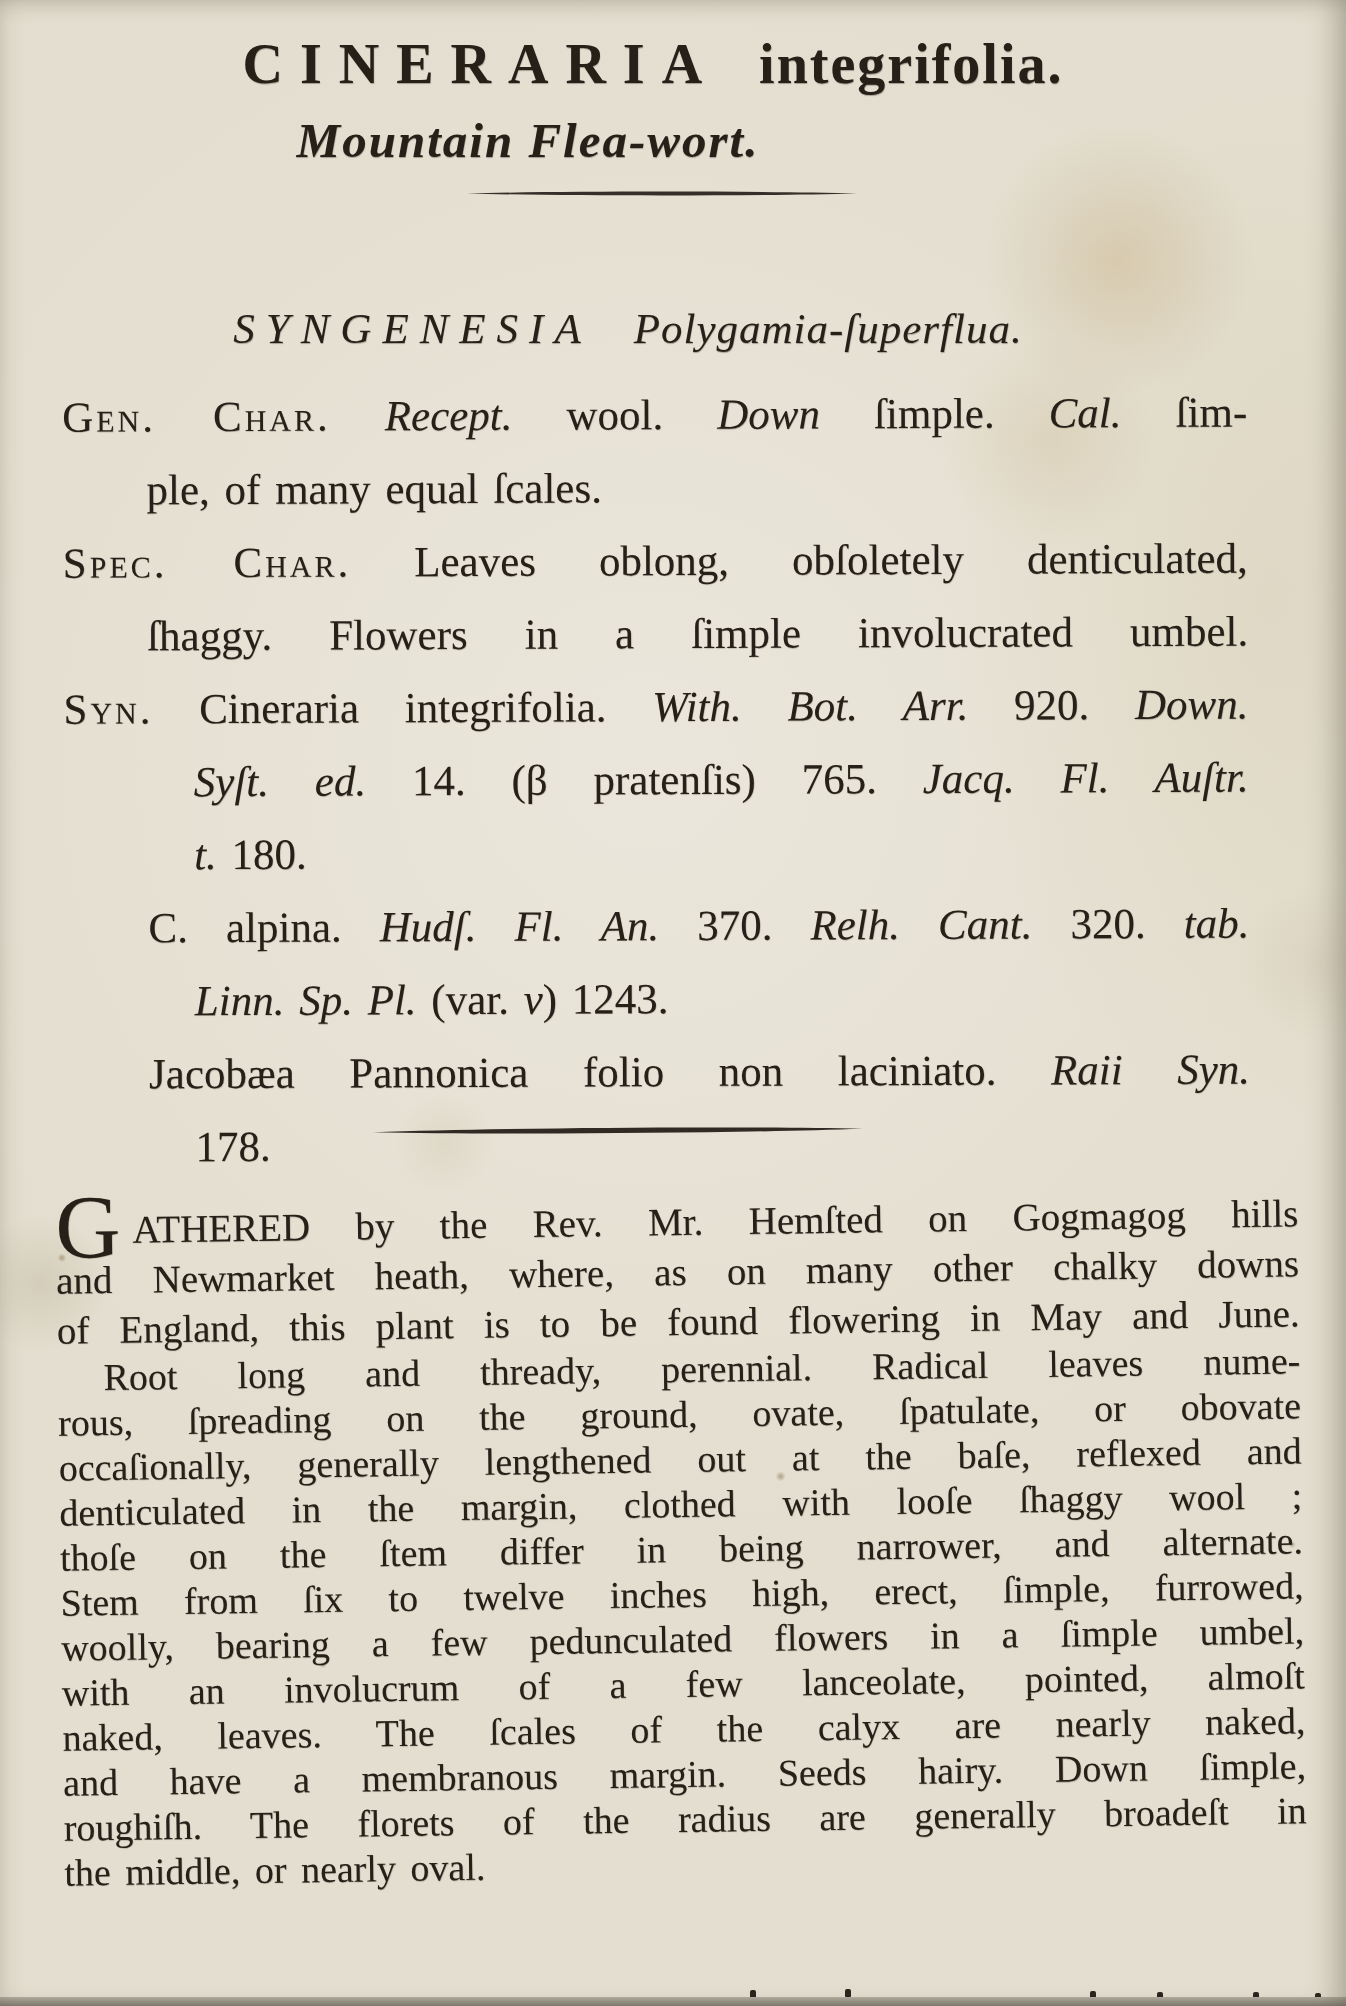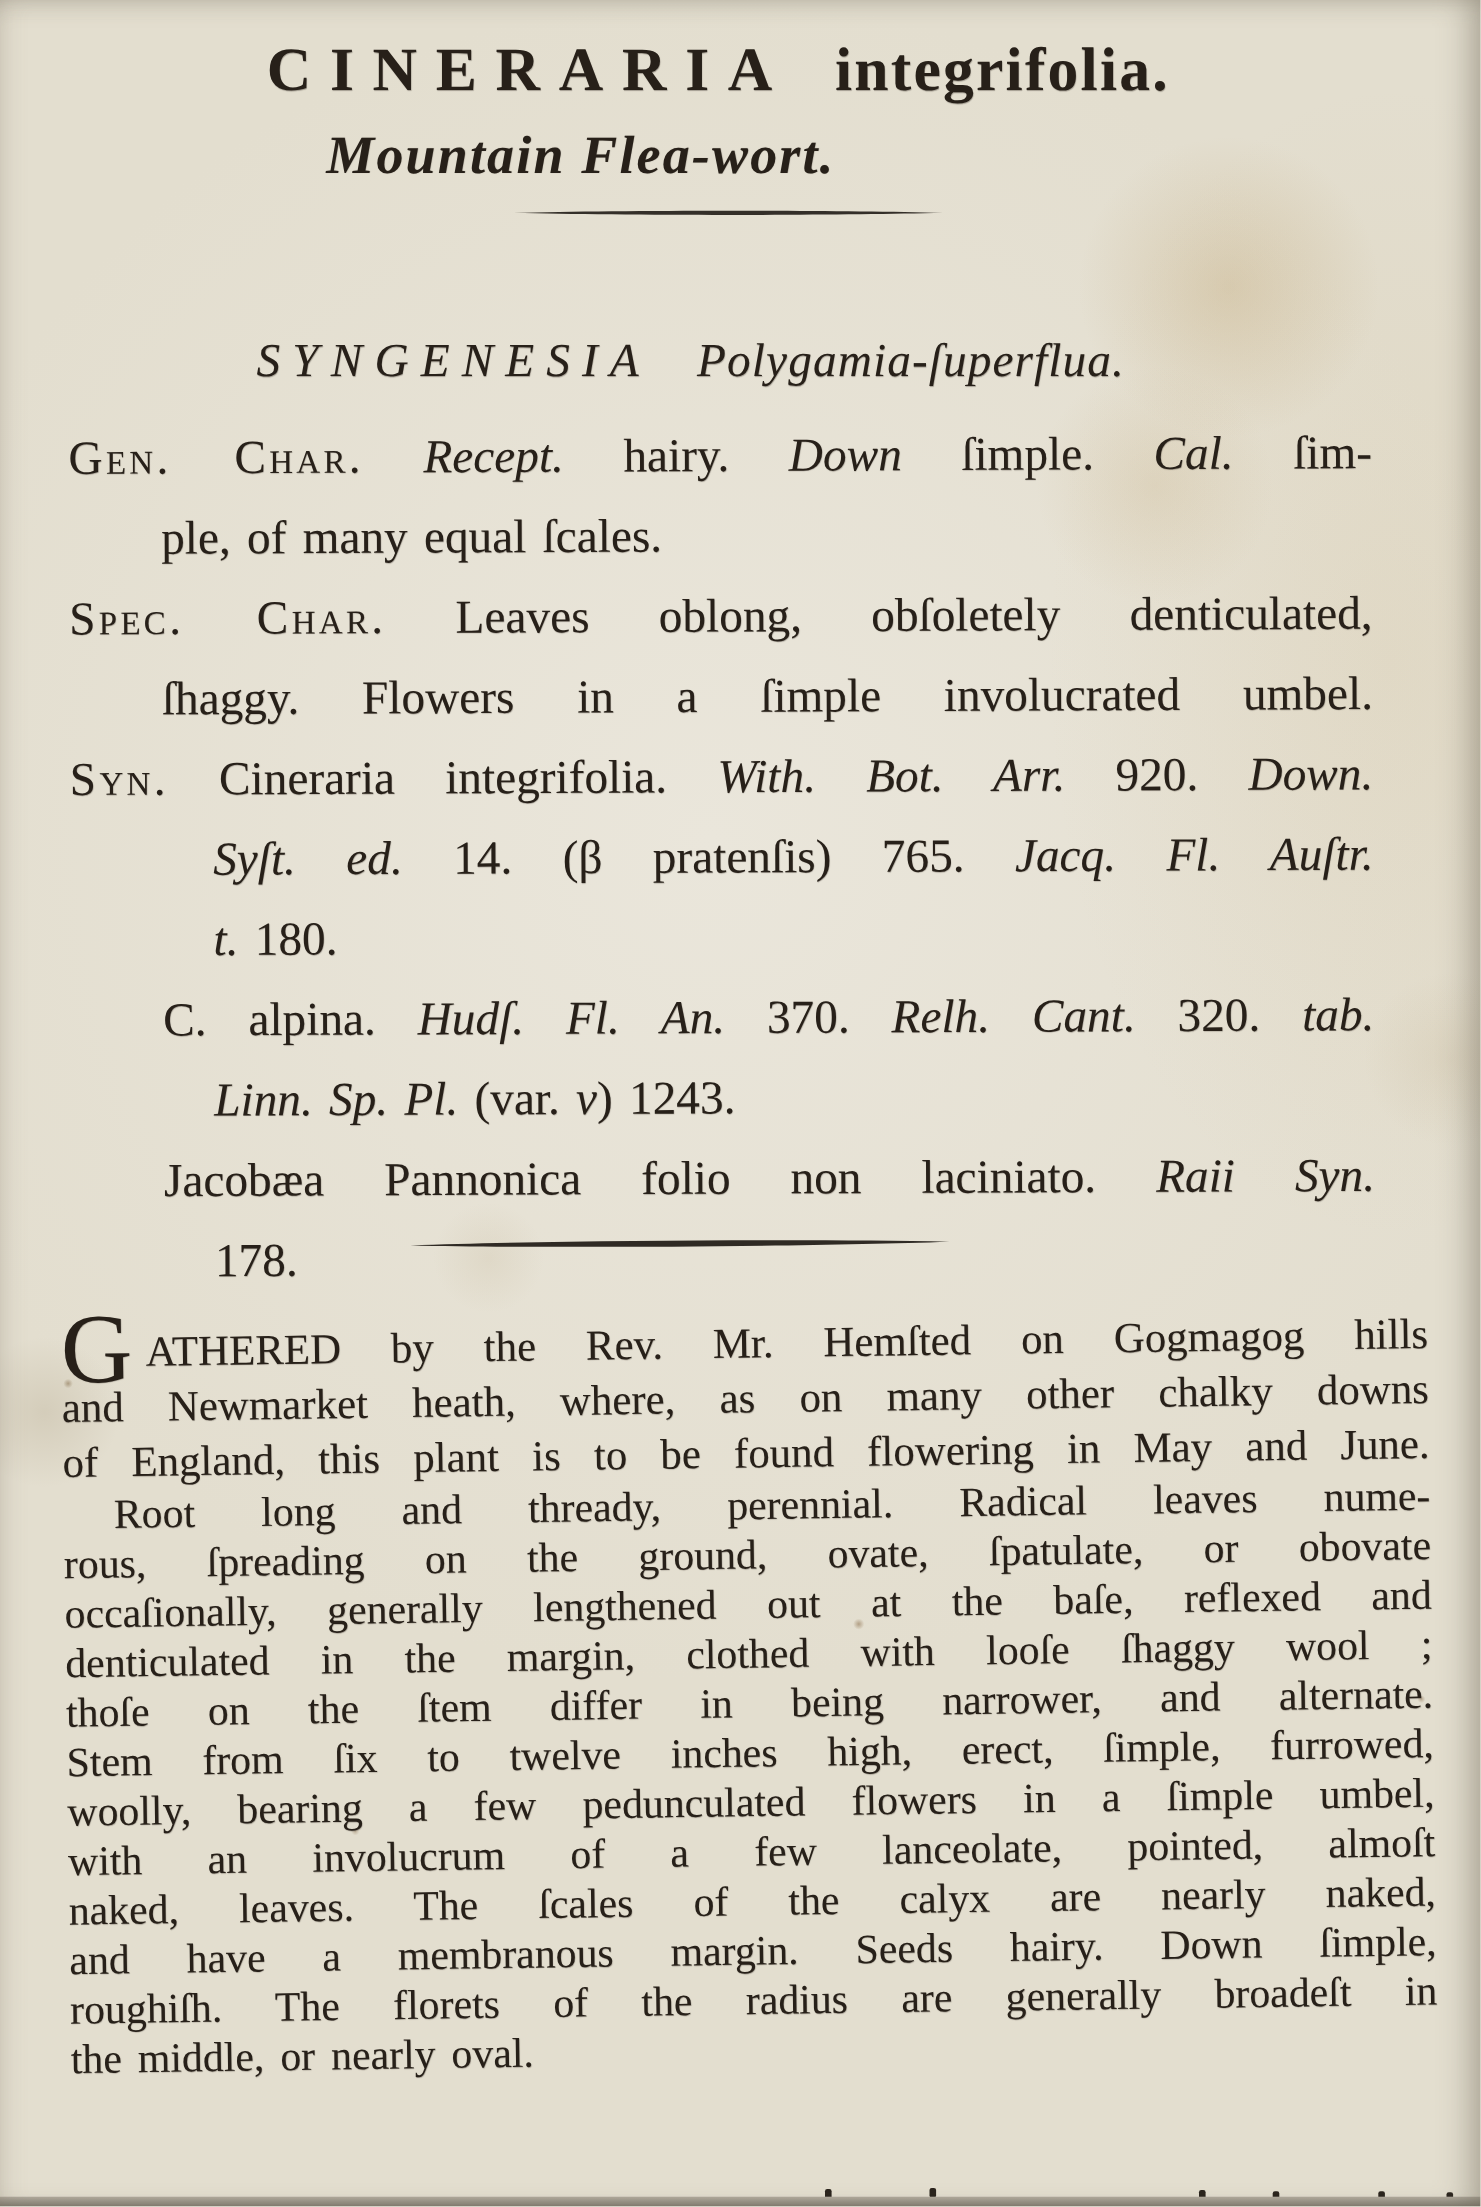--- a/index.html
+++ b/index.html
@@ -85,21 +85,21 @@
       <path d="M0,3.5 C100,0.9 290,0.9 390,3.5 C290,6.1 100,6.1 0,3.5 Z" fill="#25201a" fill-opacity="0.92"></path>
     </svg>
   </div>
 
   <div class="classline">
     <span class="classname">SYNGENESIA</span><span class="ordername">Polygamia-ſuperflua.</span>
   </div>
 
   <div class="synopsis">
     <div>
-        <div class="tl fill"><span class="sc">Gen. Char.</span><span class="rm">  </span><span class="it">Recept.</span><span class="rm"> hairy. </span><span class="it">Down</span><span class="rm"> ſimple. </span><span class="it">Cal.</span><span class="rm"> ſim-</span></div>
+        <div class="tl fill"><span class="sc">Gen. Char.</span><span class="rm">  </span><span class="it">Recept.</span><span class="rm"> wool. </span><span class="it">Down</span><span class="rm"> ſimple. </span><span class="it">Cal.</span><span class="rm"> ſim-</span></div>
         <div class="tl ind1"><span class="rm">ple, of many equal ſcales.</span></div>
       </div>
     <div>
         <div class="tl fill"><span class="sc">Spec. Char.</span><span class="rm"> Leaves oblong, obſoletely denticulated,</span></div>
         <div class="tl ind1 fill"><span class="rm">ſhaggy. Flowers in a ſimple involucrated umbel.</span></div>
       </div>
     <div>
         <div class="tl fill"><span class="sc">Syn.</span><span class="rm"> Cineraria integrifolia. </span><span class="it">With. Bot. Arr.</span><span class="rm"> 920. </span><span class="it">Down.</span></div>
         <div class="tl ind2 fill"><span class="it">Syſt. ed.</span><span class="rm"> 14. (β pratenſis) 765. </span><span class="it">Jacq. Fl. Auſtr.</span></div>
         <div class="tl ind2"><span class="it">t.</span><span class="rm"> 180.</span></div>

